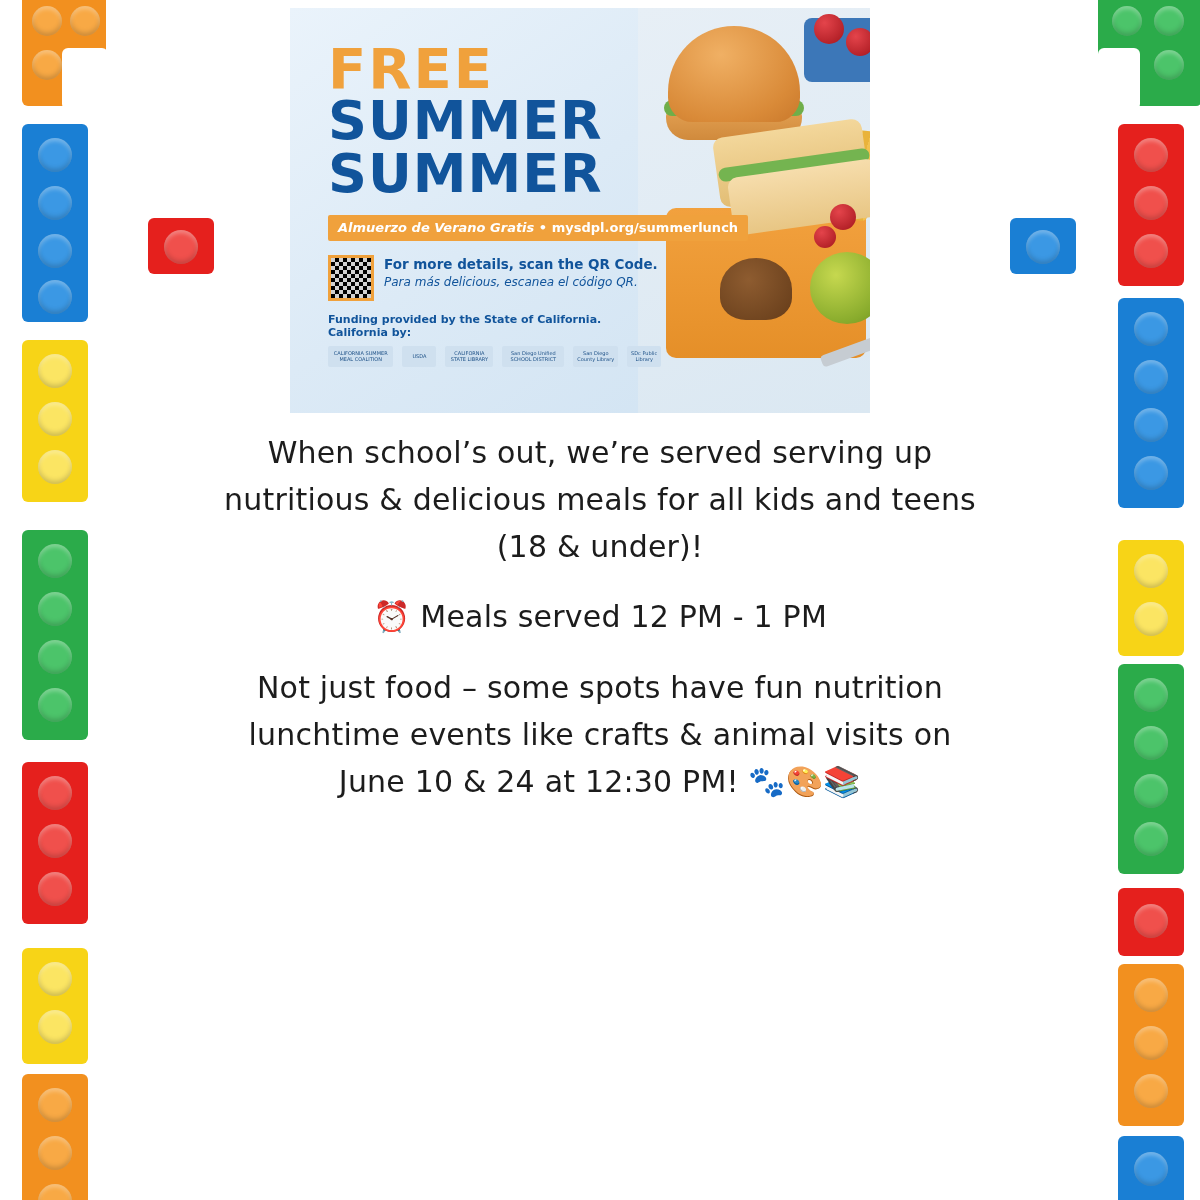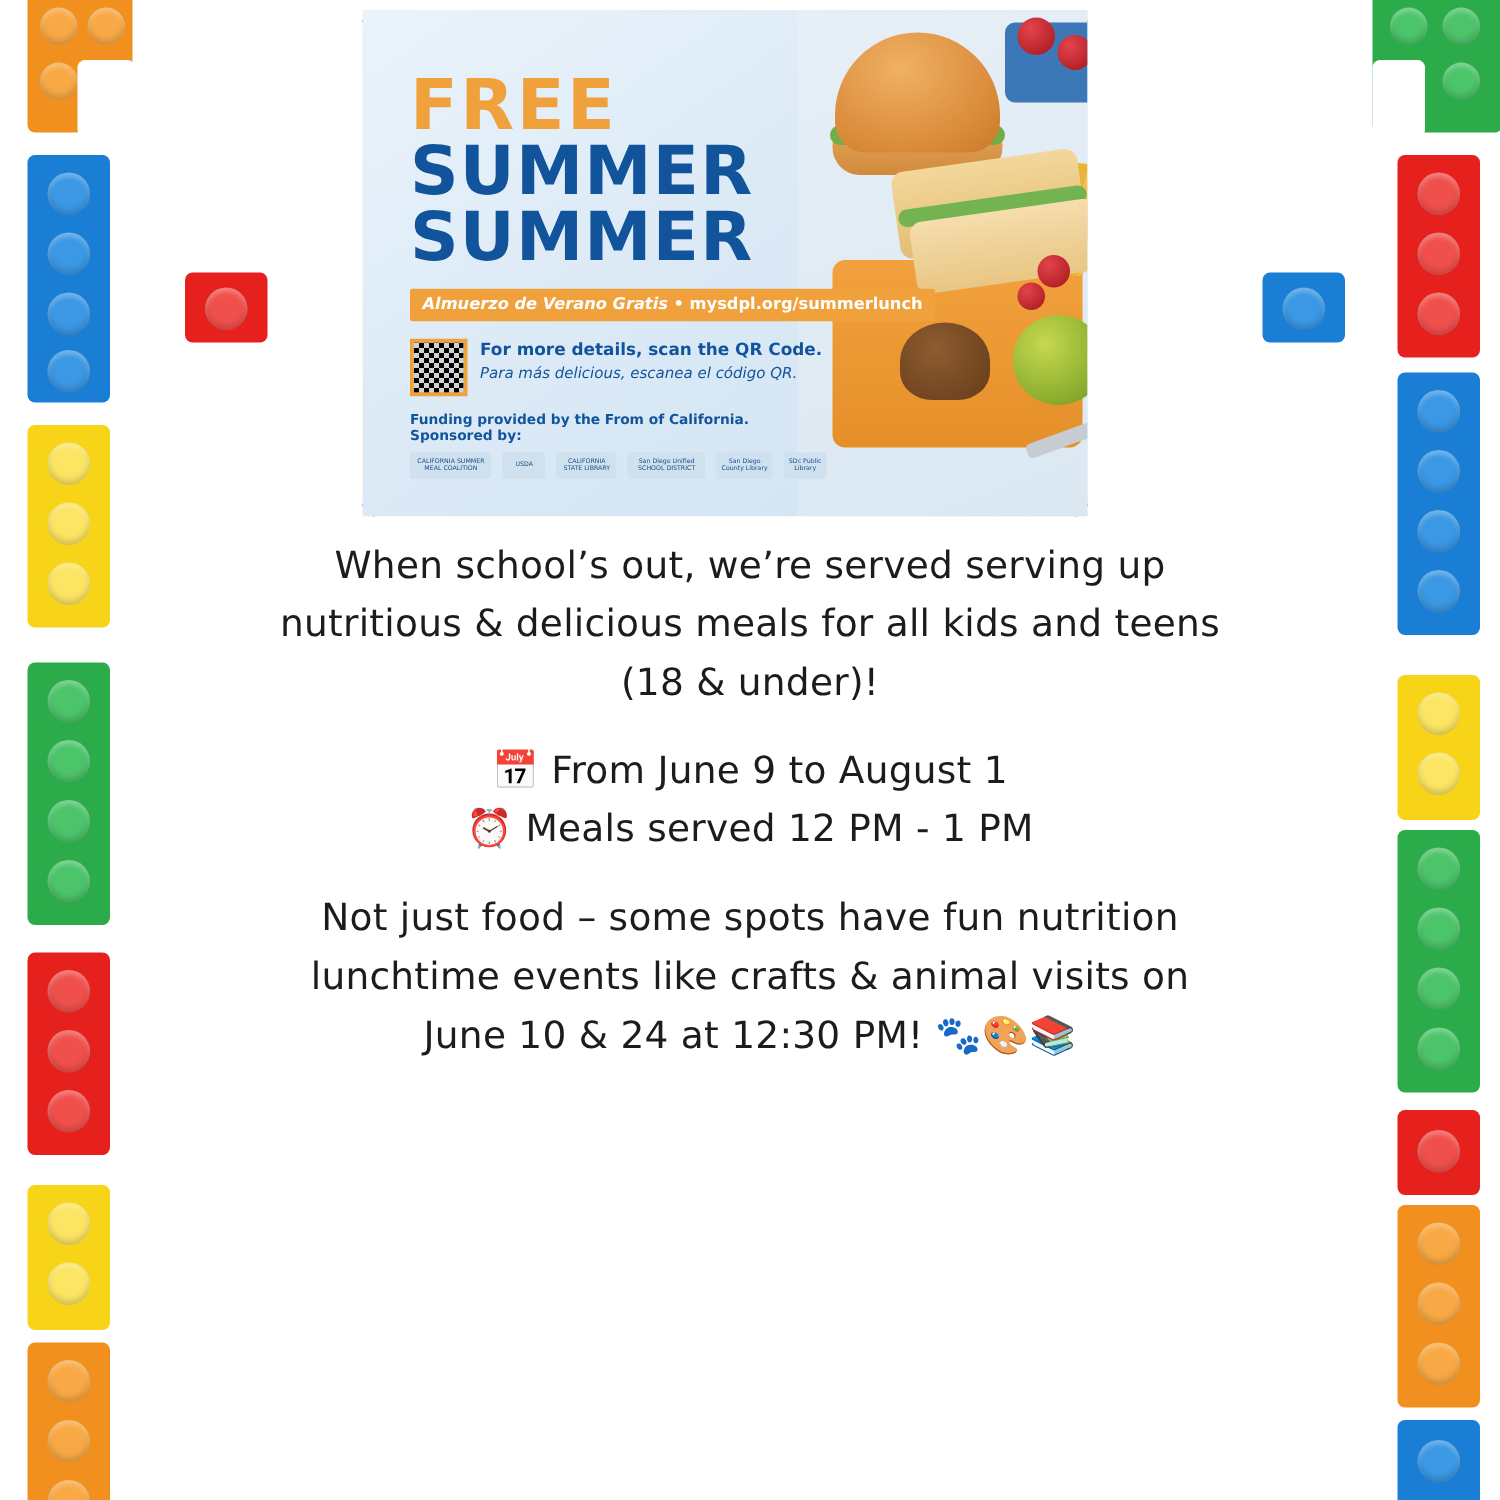--- a/index.html
+++ b/index.html
@@ -52,21 +52,21 @@
   .crop-mark {
     position: absolute;
     width: 16px;
     height: 2px;
     background: #3d3d3d;
   }
   .crop-mark.v { width: 2px; height: 16px; }
 
   .flyer-left {
     position: absolute;
-    left: 0; top: 16px;
+    left: 0; top: 0;
     width: 64%;
     height: 100%;
     padding: 34px 0 0 38px;
     box-sizing: border-box;
   }
   .t-free {
     font-family: "DejaVu Sans", sans-serif;
     font-weight: bold;
     font-size: 56px;
     letter-spacing: 2px;
@@ -413,21 +413,21 @@
       </div>
 
       <div class="qr-row">
         <div class="qr"></div>
         <div>
           <div class="qr-text-a">For more details, scan the QR Code.</div>
           <div class="qr-text-b">Para más delicious, escanea el código QR.</div>
         </div>
       </div>
 
-      <div class="fund-text">Funding provided by the From of California. Sponsored by:</div>
+      <div class="fund-text">Funding provided by the State of California. California by:</div>
 
       <div class="logo-row">
         <div class="logo">CALIFORNIA SUMMER MEAL COALITION</div>
         <div class="logo">USDA</div>
         <div class="logo">CALIFORNIA STATE LIBRARY</div>
         <div class="logo">San Diego Unified SCHOOL DISTRICT</div>
         <div class="logo">San Diego County Library</div>
         <div class="logo">SDc Public Library</div>
       </div>
     </div>
@@ -438,24 +438,20 @@
 
 
   <div class="para">
     <div class="line">When school’s out, we’re served serving up</div>
     <div class="line">nutritious &amp; delicious meals for all kids and teens</div>
     <div class="line">(18 &amp; under)!</div>
   </div>
 
   <div class="para">
     <div class="line">
-      <span class="emoji">📅</span>
-      <span>From June 9 to August 1</span>
-    </div>
-    <div class="line">
       <span class="emoji">⏰</span>
       <span>Meals served 12 PM - 1 PM</span>
     </div>
   </div>
 
   <div class="para">
     <div class="line">Not just food – some spots have fun nutrition</div>
     <div class="line">lunchtime events like crafts &amp; animal visits on</div>
     <div class="line">
       <span>June 10 &amp; 24 at 12:30 PM!</span>

